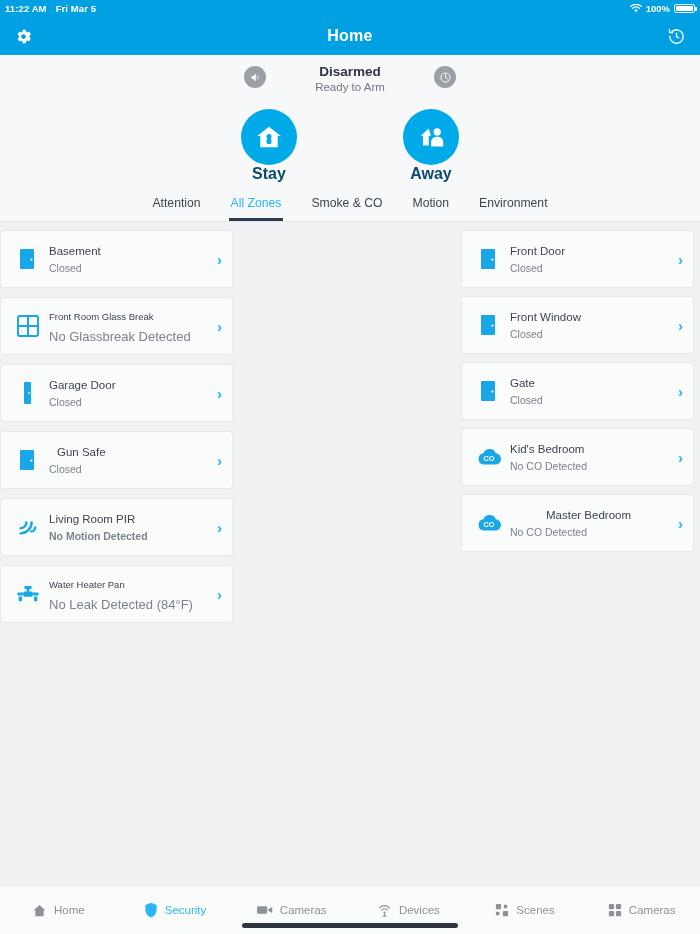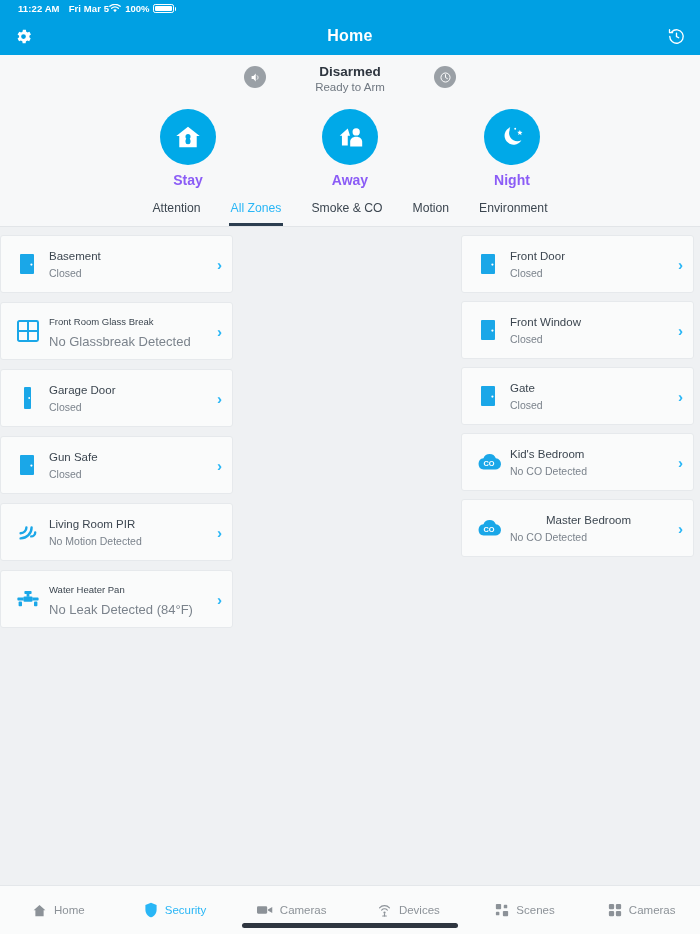--- a/index.html
+++ b/index.html
@@ -6,22 +6,22 @@
   html, body {
     width: 700px; height: 934px;
     font-family: "Liberation Sans", sans-serif;
     background: #eff1f3;
     overflow: hidden;
   }
 
   
   .statusbar {
     height: 17px; background: #00a0e3;
-    display: flex; align-items: center; 
-    padding: 0 18px; color: #fff; font-size: 9.5px; font-weight: bold;
+    display: flex; align-items: center; justify-content: space-between;
+    padding: 0 5px; color: #fff; font-size: 9.5px; font-weight: bold;
   }
   .sb-left { display: flex; gap: 9px; align-items: center; letter-spacing: .1px; }
   .sb-right { display: flex; gap: 4px; align-items: center; }
   .batt {
     width: 21px; height: 9.5px; border: 1.2px solid #fff; border-radius: 2.2px;
     position: relative; padding: 1px;
   }
   .batt::after {
     content: ""; position: absolute; right: -3px; top: 2.6px;
     width: 1.6px; height: 3.5px; background: #fff; border-radius: 0 1px 1px 0;
@@ -53,21 +53,21 @@
   }
   .circ-btn.left { left: 244px; }
   .circ-btn.right { left: 434px; }
 
   .modes { display: flex; justify-content: center; gap: 42px; padding: 4px 0 6px; }
   .mode { width: 120px; text-align: center; }
   .mode .disc {
     width: 56px; height: 56px; border-radius: 50%; background: #00a9e8;
     margin: 0 auto; display: flex; align-items: center; justify-content: center;
   }
-  .mode .lbl { margin-top: 7px; font-size: 14px; font-weight: bold; color: #8b5cf6; }
+  .mode .lbl { font-size: 16px; font-weight: bold; color: #0c4a6e; }
 
   
   .tabs {
     display: flex; justify-content: center; gap: 26px;
     background: #f7f8f9; padding-top: 3px;
     border-bottom: 1px solid #e2e5e8;
   }
   .tab {
     font-size: 12.2px; color: #3c4650; padding: 4px 2px 8px;
     border-bottom: 3px solid transparent; white-space: nowrap;
@@ -182,31 +182,20 @@
     <div class="mode">
       <div class="disc">
         <svg width="30" height="30" viewBox="0 0 32 32" fill="#fff">
             <path d="M13.6 7 5 14.6h2.4V25h6.2V14.6H16z"></path>
             <circle cx="22.6" cy="10.6" r="3.9"></circle>
             <path d="M22.6 15.6c-4 0-6.4 2.3-6.4 5.2V26h12.8v-5.2c0-2.9-2.4-5.2-6.4-5.2z"></path>
           </svg>
       </div>
       <div class="lbl">Away</div>
     </div>
-    <div class="mode">
-      <div class="disc">
-        <svg width="30" height="30" viewBox="0 0 32 32" fill="#fff">
-            <path d="M21.6 20.5A8.6 8.6 0 0 1 13.4 9c0-1.2.2-2.3.7-3.3A9.6 9.6 0 1 0 26 19.4a8.6 8.6 0 0 1-4.4 1.1z"></path>
-            <path d="m24.4 8.6.8 1.9 2 .2-1.5 1.3.4 2-1.7-1.1-1.8 1 .5-2-1.5-1.4 2-.1z"></path>
-            <circle cx="19.4" cy="7.2" r="1"></circle>
-            <circle cx="15.4" cy="21.4" r=".9"></circle>
-          </svg>
-      </div>
-      <div class="lbl">Night</div>
-    </div>
   </div>
 
   <div class="tabs">
     <div class="tab">Attention</div>
     <div class="tab active">All Zones</div>
     <div class="tab">Smoke &amp; CO</div>
     <div class="tab">Motion</div>
     <div class="tab">Environment</div>
   </div>
 </div>
@@ -255,36 +244,36 @@
           <span class="chev">›</span>
         </div>
         <div class="card">
           <span class="icon">
             <svg width="18" height="22" viewBox="0 0 18 22">
               <rect x="1" y="1" width="14" height="20" rx="1" fill="#1aa7e8"></rect>
               <circle cx="12.4" cy="11.6" r="1.1" fill="#fff"></circle>
             </svg>
           </span>
           <span class="txt">
-            <span class="name" style="display: block;">Gun Safe</span>
+            <span class="name" style="display: block; margin-left: 8px;">Gun Safe</span>
             <span class="state" style="display: block;">Closed</span>
           </span>
           <span class="chev">›</span>
         </div>
         <div class="card">
           <span class="icon">
             <svg width="22" height="22" viewBox="0 0 22 22" fill="none" stroke="#1aa7e8" stroke-width="2.4" stroke-linecap="round">
               <path d="M3.6 17.4A11 11 0 0 0 14.6 6.4"></path>
               <path d="M3.6 12.2a5.8 5.8 0 0 0 5.8-5.8"></path>
               <path d="M14.2 15.4a4 4 0 0 0 4-4"></path>
             </svg>
           </span>
           <span class="txt">
             <span class="name" style="display: block;">Living Room PIR</span>
-            <span class="state" style="display: block;">No Motion Detected</span>
+            <span class="state" style="display: block; font-weight: bold;">No Motion Detected</span>
           </span>
           <span class="chev">›</span>
         </div>
         <div class="card small">
           <span class="icon">
             <svg width="24" height="20" viewBox="0 0 24 20" fill="#1aa7e8">
               <rect x="8.4" y="2" width="7.2" height="3" rx=".8"></rect>
               <rect x="10.6" y="4.4" width="2.8" height="3.4"></rect>
               <rect x="7.4" y="7.4" width="9.2" height="5.4" rx="1.2"></rect>
               <rect x="1.4" y="8.6" width="6.2" height="3" rx=".8"></rect>

